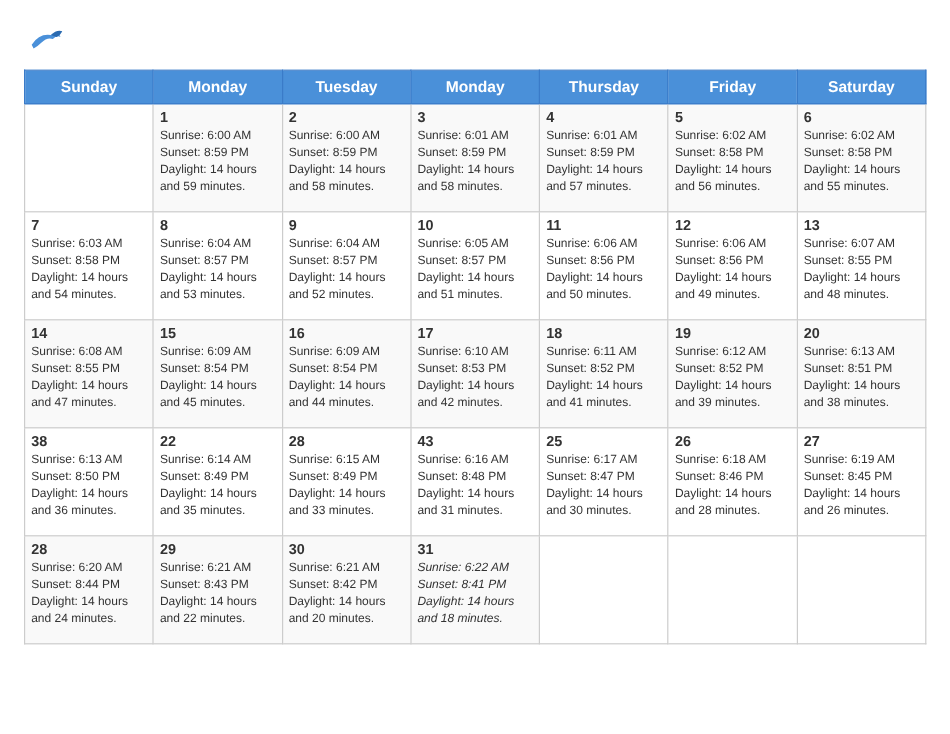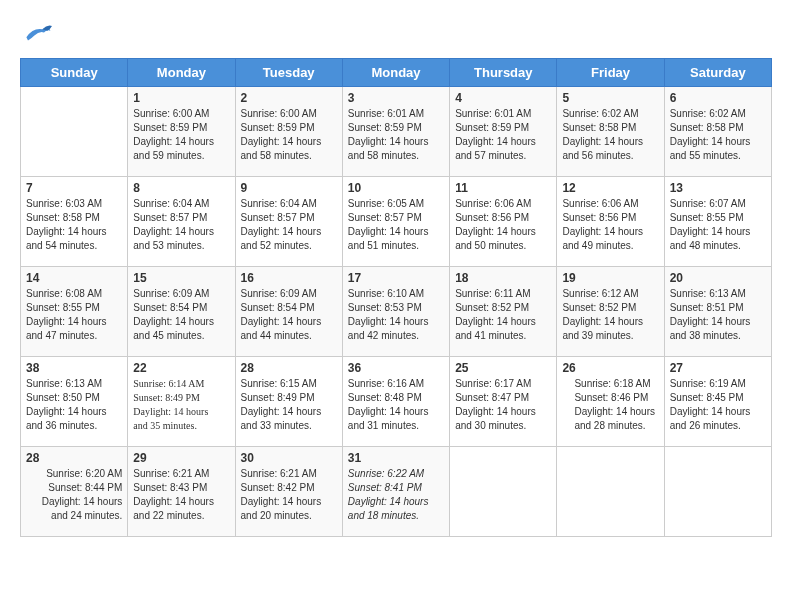--- a/index.html
+++ b/index.html
@@ -265,65 +265,65 @@
       <tr>
         <td>
           <span class="day-num">38</span>
           <div class="day-info" style="white-space: pre-line;">Sunrise: 6:13 AM
 Sunset: 8:50 PM
 Daylight: 14 hours
 and 36 minutes.</div>
         </td>
         <td>
           <span class="day-num">22</span>
-          <div class="day-info" style="white-space: pre-line; font-family: Liberation Serif, serif;">Sunrise: 6:14 AM
+          <div class="day-info" style="white-space: pre-line;">Sunrise: 6:14 AM
 Sunset: 8:49 PM
 Daylight: 14 hours
 and 35 minutes.</div>
         </td>
         <td>
           <span class="day-num">28</span>
           <div class="day-info" style="white-space: pre-line;">Sunrise: 6:15 AM
 Sunset: 8:49 PM
 Daylight: 14 hours
 and 33 minutes.</div>
         </td>
         <td>
-          <span class="day-num">36</span>
+          <span class="day-num">43</span>
           <div class="day-info" style="white-space: pre-line;">Sunrise: 6:16 AM
 Sunset: 8:48 PM
 Daylight: 14 hours
 and 31 minutes.</div>
         </td>
         <td>
           <span class="day-num">25</span>
           <div class="day-info" style="white-space: pre-line;">Sunrise: 6:17 AM
 Sunset: 8:47 PM
 Daylight: 14 hours
 and 30 minutes.</div>
         </td>
         <td>
           <span class="day-num">26</span>
-          <div class="day-info" style="white-space: pre-line; margin-left: 12px;">Sunrise: 6:18 AM
+          <div class="day-info" style="white-space: pre-line;">Sunrise: 6:18 AM
 Sunset: 8:46 PM
 Daylight: 14 hours
 and 28 minutes.</div>
         </td>
         <td>
           <span class="day-num">27</span>
           <div class="day-info" style="white-space: pre-line;">Sunrise: 6:19 AM
 Sunset: 8:45 PM
 Daylight: 14 hours
 and 26 minutes.</div>
         </td>
       </tr>
       <tr>
         <td>
           <span class="day-num">28</span>
-          <div class="day-info" style="white-space: pre-line; text-align: right;">Sunrise: 6:20 AM
+          <div class="day-info" style="white-space: pre-line;">Sunrise: 6:20 AM
 Sunset: 8:44 PM
 Daylight: 14 hours
 and 24 minutes.</div>
         </td>
         <td>
           <span class="day-num">29</span>
           <div class="day-info" style="white-space: pre-line;">Sunrise: 6:21 AM
 Sunset: 8:43 PM
 Daylight: 14 hours
 and 22 minutes.</div>

